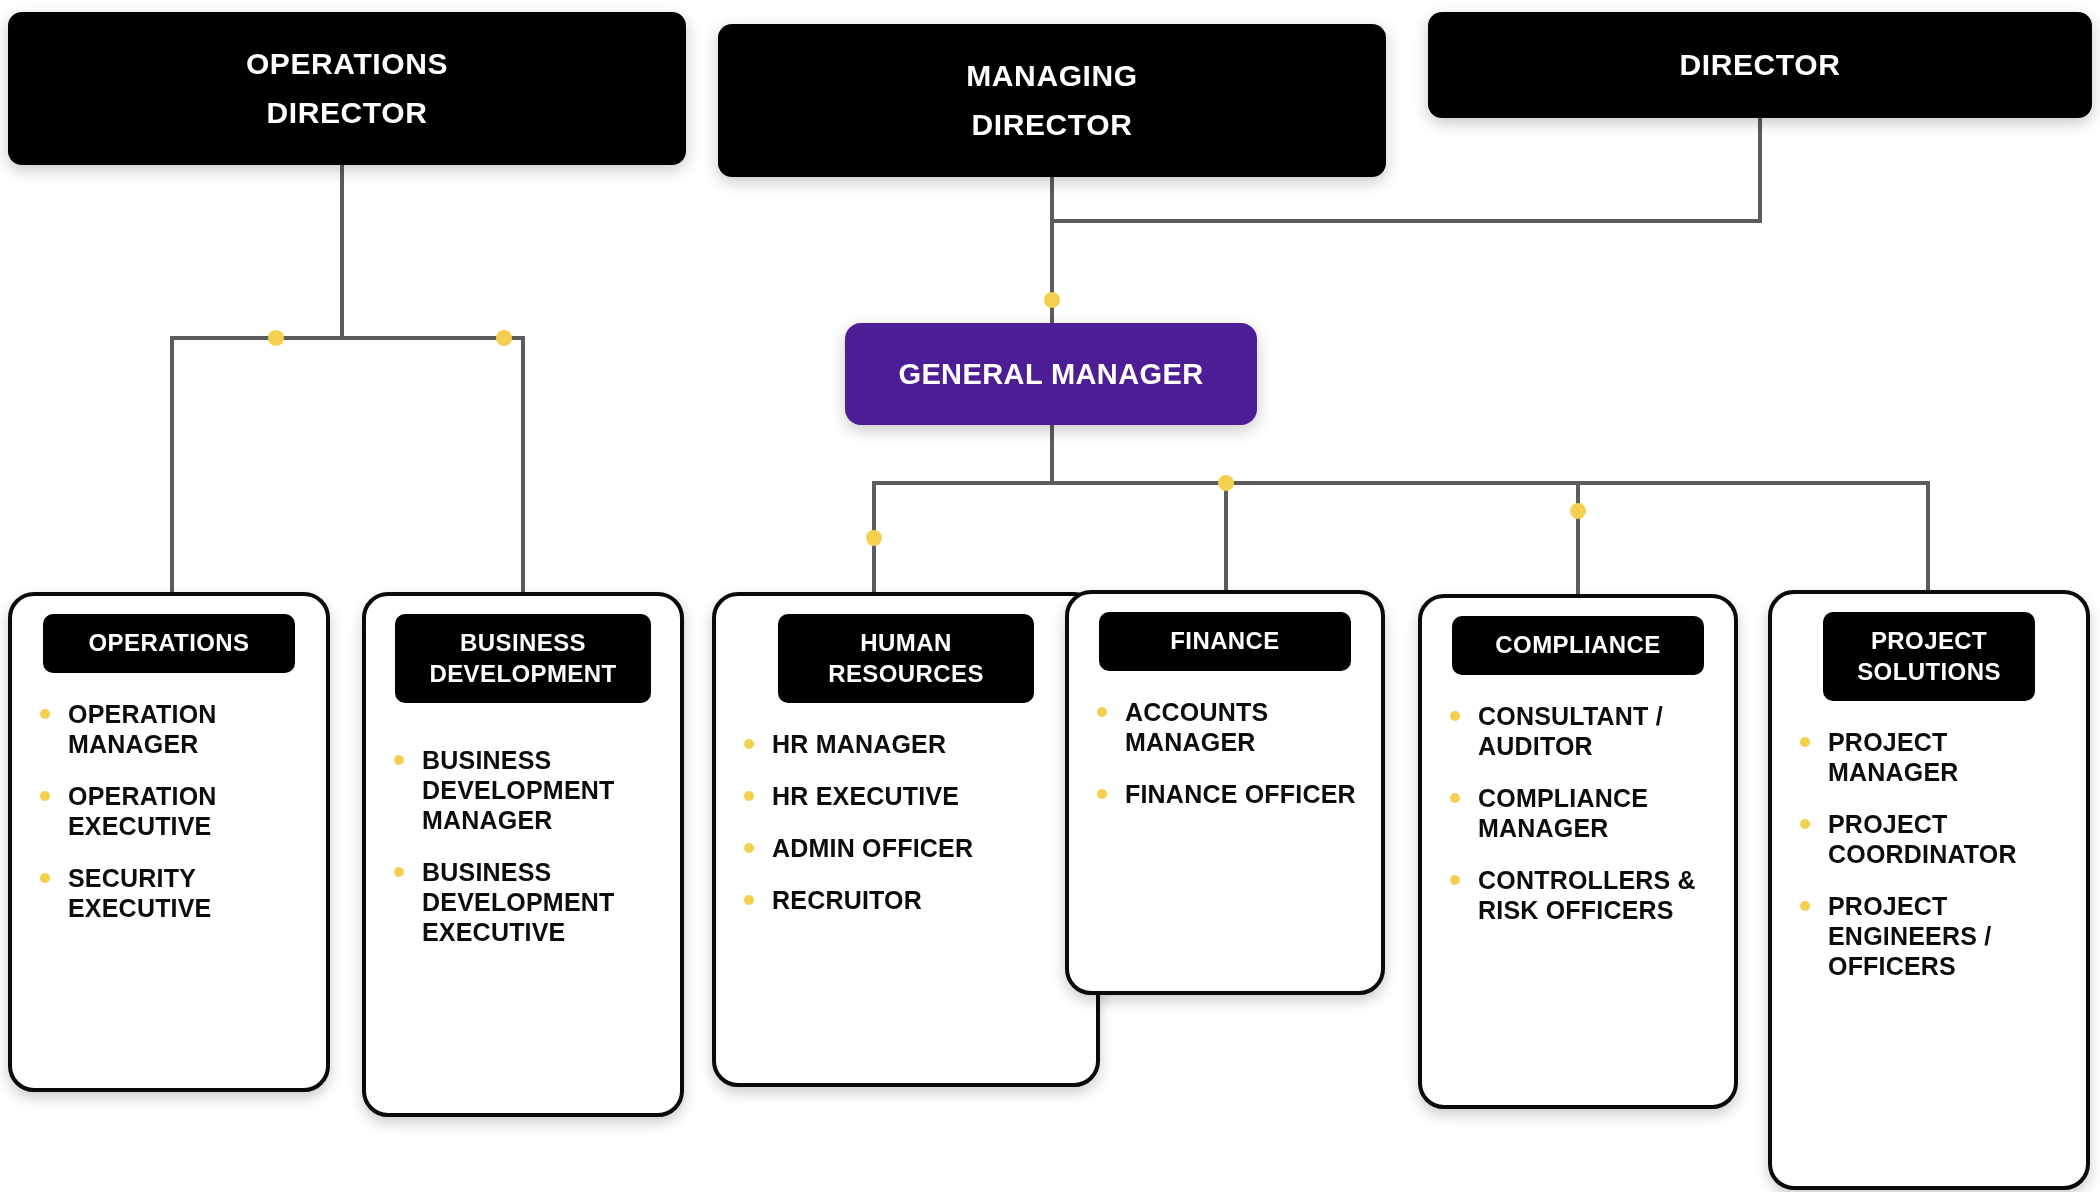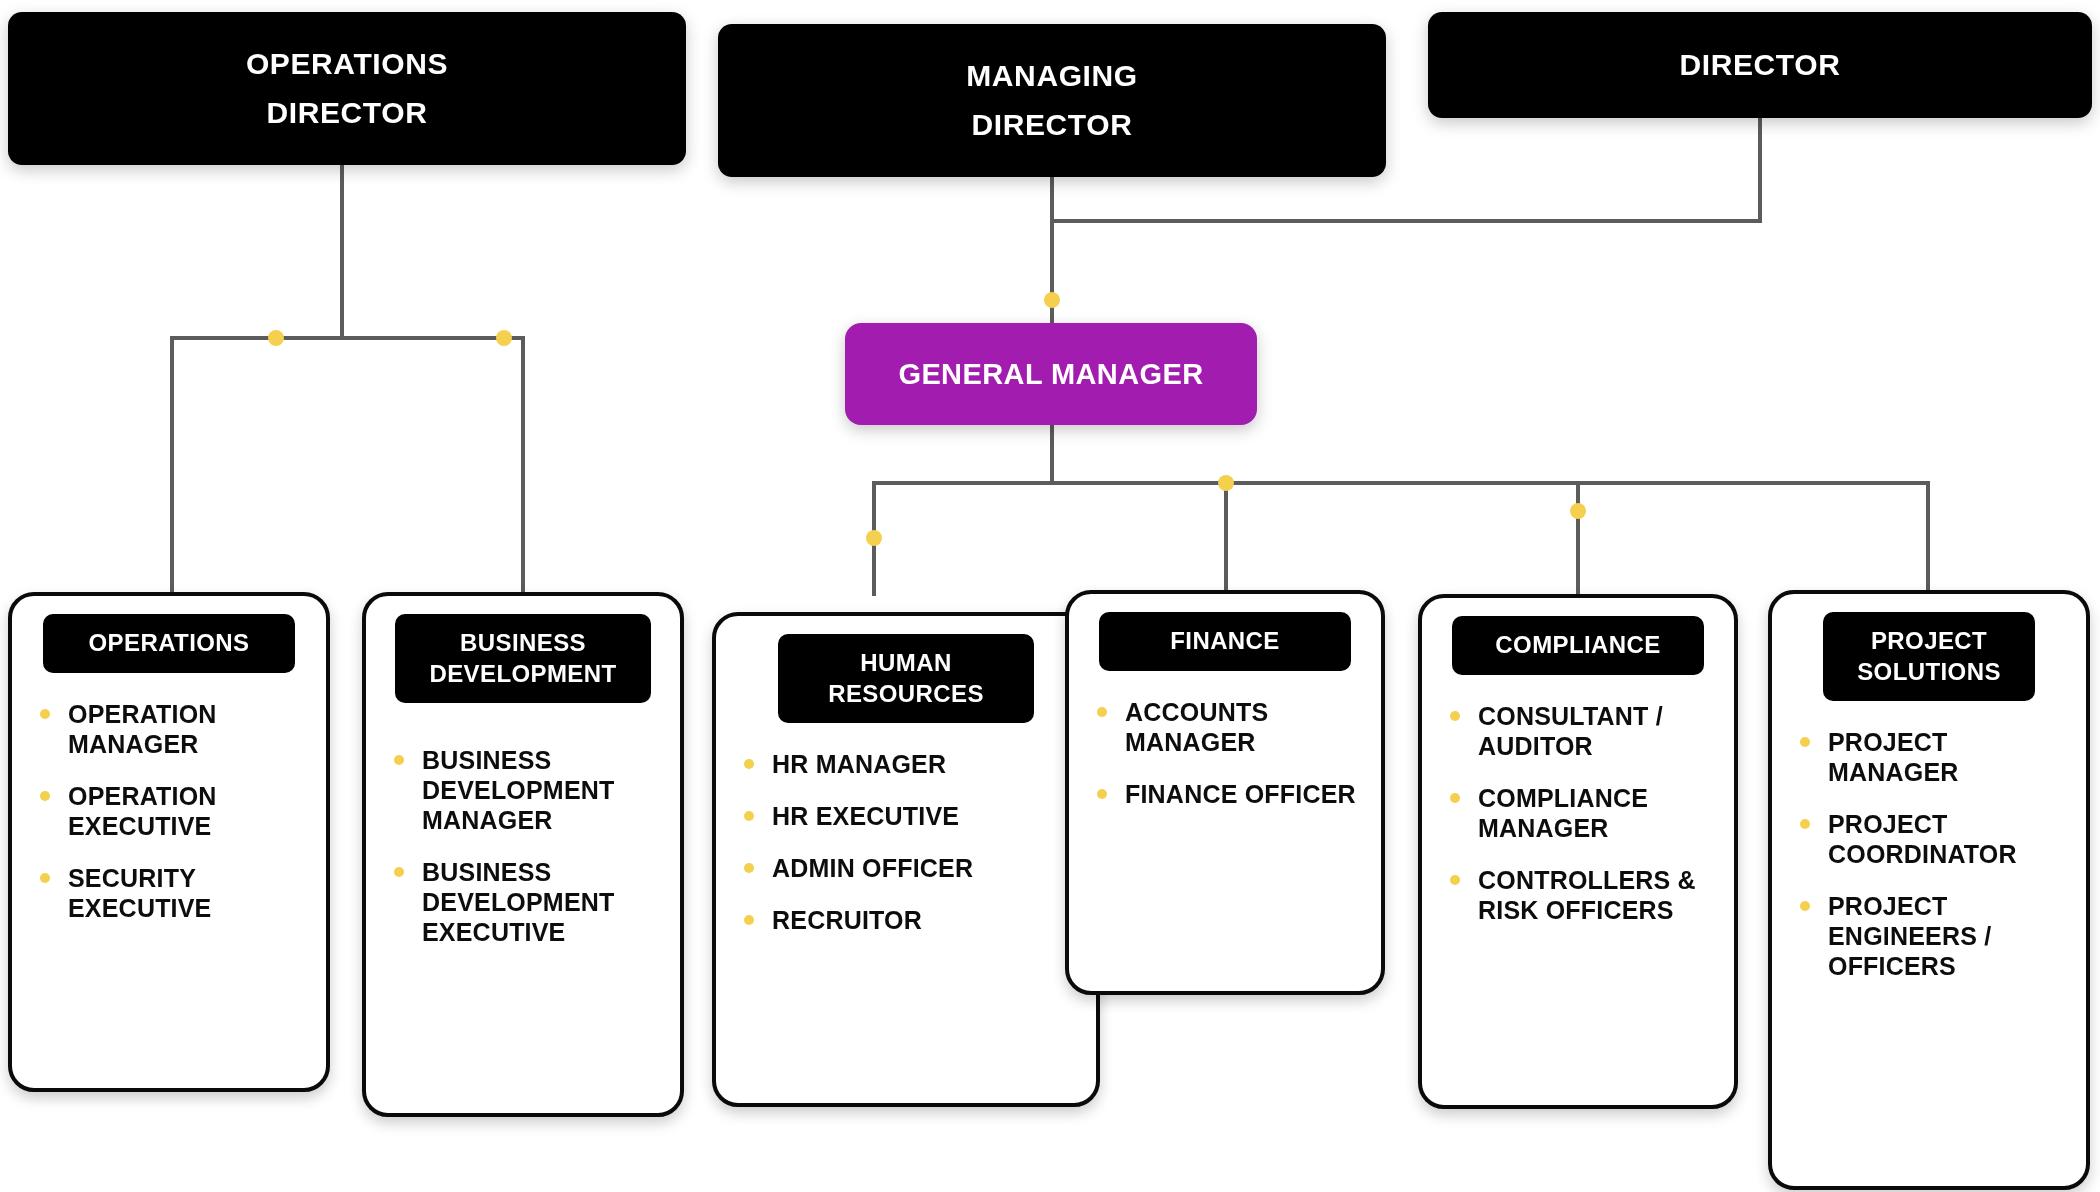--- a/index.html
+++ b/index.html
@@ -30,21 +30,21 @@
     letter-spacing:.6px;
     line-height:1.2;
     text-align:center;
     z-index:4;
   }
   .topbox span{display:block;}
   .topbox .l2{margin-top:13px;}
 
   .gmbox{
     position:absolute;
-    background:#a21caf;
+    background:#4c1d95;
     border-radius:16px;
     box-shadow:0 5px 16px rgba(0,0,0,.22);
     display:flex;align-items:center;justify-content:center;
     color:#ffffff;font-weight:bold;font-size:29px;letter-spacing:.4px;
     z-index:5;
   }
 
   
   .card{
     position:absolute;
@@ -167,21 +167,21 @@
     <div class="card-header" style="width:256px;">
       <span>BUSINESS</span>
       <span>DEVELOPMENT</span>
     </div>
     <ul class="card-list">
       <li>BUSINESS DEVELOPMENT MANAGER</li>
       <li>BUSINESS DEVELOPMENT EXECUTIVE</li>
     </ul>
   </div>
 
-  <div class="card" style="left:712px;top:592px;width:388px;height:495px;margin-top:20px;">
+  <div class="card" style="left:712px;top:592px;width:388px;height:495px;">
     <div class="card-header" style="width:256px;">
       <span>HUMAN</span>
       <span>RESOURCES</span>
     </div>
     <ul class="card-list">
       <li>HR MANAGER</li>
       <li>HR EXECUTIVE</li>
       <li>ADMIN OFFICER</li>
       <li>RECRUITOR</li>
     </ul>

